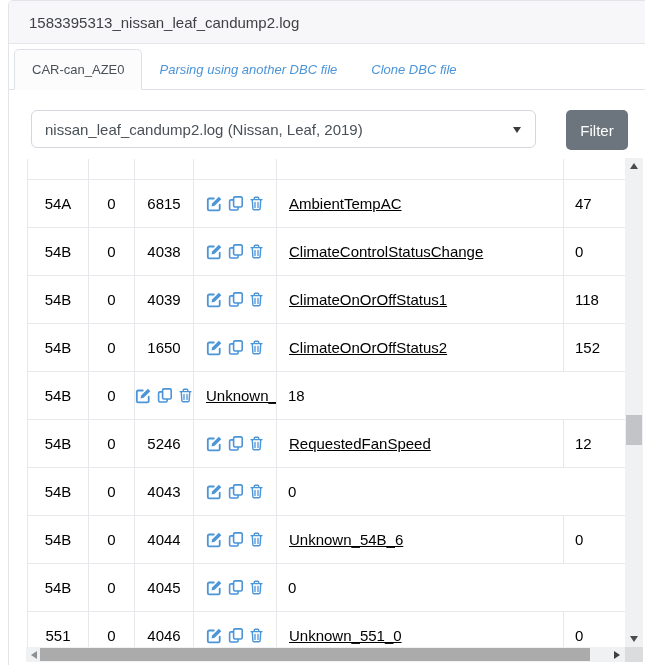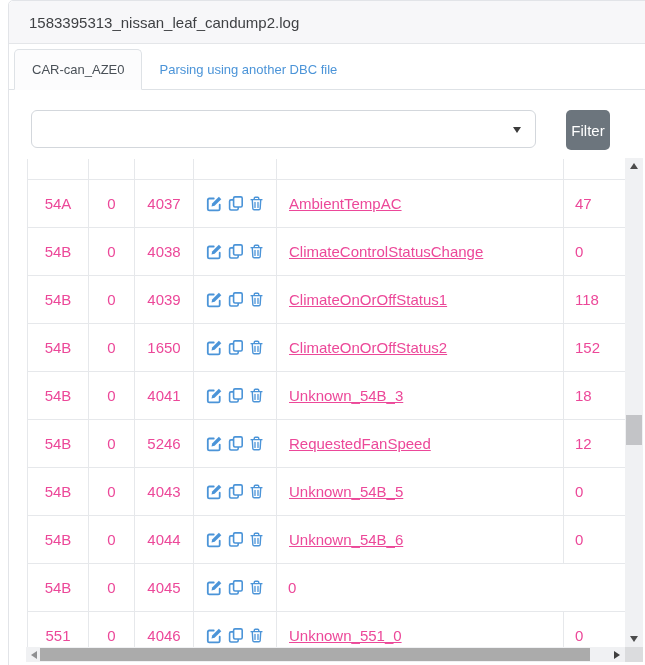--- a/index.html
+++ b/index.html
@@ -23,45 +23,45 @@
   .nav-tabs {
     position: absolute; left: 0; top: 48px; width: 100%; height: 41px;
     border-bottom: 1px solid #dee2e6; padding-left: 5px;
     display: flex; align-items: stretch;
   }
   .nav-tab { display: flex; align-items: center; padding: 0 17px; font-size: 13px; cursor: pointer; white-space: nowrap; }
   .nav-tab.active {
     background: #fcfcfd; border: 1px solid #dee2e6; border-bottom: 1px solid #fcfcfd;
     margin-bottom: -1px; border-radius: 5px 5px 0 0; color: #495057;
   }
-  .nav-tab.link { color: #4b94d8; }
+  .nav-tab.link { color: #4b94d8; font-style: italic; }
   .select-box {
     position: absolute; left: 22px; top: 109px; width: 505px; height: 38px;
     border: 1px solid #d3d7dc; border-radius: 6px; background: #fff;
     display: flex; align-items: center; padding-left: 13px;
     font-size: 15px; color: #495057; cursor: pointer;
   }
   .select-caret {
     position: absolute; right: 14px; top: 16px; width: 0; height: 0;
     border-left: 4px solid transparent; border-right: 4px solid transparent;
     border-top: 6px solid #3b3b3b;
   }
   .btn-filter {
-    position: absolute; left: 557px; top: 109px; width: 44px; height: 40px;
+    position: absolute; left: 557px; top: 109px; width: 62px; height: 40px;
     background: #6c757d; border: none; border-radius: 5px;
     color: #ffffff; font-size: 15px; font-family: inherit; cursor: pointer;
   }
   
   .table-viewport {
     position: absolute; left: 18px; top: 158px; width: 599px; height: 489px;
     overflow: hidden; border-left: 1px solid #e6e8eb; background: #fff;
   }
   .t-row {
     display: grid; grid-template-columns: 61px 46px 59px 83px 287px 140px;
-    height: 48px; border-bottom: 1px solid #e6e8eb; font-size: 15px; color: #ec4899;
+    height: 48px; border-bottom: 1px solid #e6e8eb; font-size: 15px; color: #000000;
   }
   .t-row.partial { height: 21px; }
   .t-cell { display: flex; align-items: center; border-right: 1px solid #e6e8eb; overflow: hidden; }
   .t-cell.center { justify-content: center; }
   .t-cell.name { padding-left: 12px; text-decoration: underline; }
   .t-cell.value { padding-left: 11px; border-right: none; }
   .actions { display: flex; gap: 5px; align-items: center; justify-content: center; }
   .icon-btn { display: inline-flex; cursor: pointer; }
   
   .vscroll { position: absolute; left: 625px; top: 158px; width: 18px; height: 489px; background: #f0f1f3; }
@@ -90,41 +90,45 @@
     <span>1583395313_nissan_leaf_candump2.log</span>
   </div>
 
   <div class="nav-tabs">
     <div class="nav-tab active">
       <span>CAR-can_AZE0</span>
     </div>
     <div class="nav-tab link">
       <span>Parsing using another DBC file</span>
     </div>
+    <div class="nav-tab link">
+      <span>Clone DBC file</span>
+    </div>
   </div>
 
   <div class="select-box">
+    <span>nissan_leaf_candump2.log (Nissan, Leaf, 2019)</span>
     <span class="select-caret"></span>
   </div>
   <button class="btn-filter">Filter</button>
 
   <div class="table-viewport">
     <div class="t-row partial">
       <div class="t-cell center"></div>
       <div class="t-cell center"></div>
       <div class="t-cell center"></div>
       <div class="t-cell center"></div>
       <div class="t-cell name"></div>
       <div class="t-cell value"></div>
     </div>
     <div id="table-body">
   <div class="t-row">
     <div class="t-cell center">54A</div>
     <div class="t-cell center">0</div>
-    <div class="t-cell center">4037</div>
+    <div class="t-cell center">6815</div>
     <div class="t-cell center actions">
       <span class="icon-btn">
         <svg width="17" height="17" viewBox="0 0 16 16">
           <path d="M12.9 9.2v3.9c0 .8-.6 1.4-1.4 1.4H3.1c-.8 0-1.4-.6-1.4-1.4V4.7c0-.8.6-1.4 1.4-1.4h4.2" fill="none" stroke="#4b94d8" stroke-width="1.7" stroke-linecap="round"></path>
           <path d="M12.1 1.6l2.3 2.3-6.3 6.3-2.9.6.6-2.9z" fill="#4b94d8"></path>
         </svg>
       </span>
       <span class="icon-btn">
         <svg width="16" height="17" viewBox="0 0 16 16">
           <rect x="1.6" y="4.4" width="8.6" height="10.1" rx="1.4" fill="none" stroke="#4b94d8" stroke-width="1.6"></rect>
@@ -230,21 +234,20 @@
         </svg>
       </span>
     </div>
     <div class="t-cell name">ClimateOnOrOffStatus2</div>
     <div class="t-cell value">152</div>
   </div>
 
   <div class="t-row">
     <div class="t-cell center">54B</div>
     <div class="t-cell center">0</div>
-    <div class="t-cell center">4041</div>
     <div class="t-cell center actions">
       <span class="icon-btn">
         <svg width="17" height="17" viewBox="0 0 16 16">
           <path d="M12.9 9.2v3.9c0 .8-.6 1.4-1.4 1.4H3.1c-.8 0-1.4-.6-1.4-1.4V4.7c0-.8.6-1.4 1.4-1.4h4.2" fill="none" stroke="#4b94d8" stroke-width="1.7" stroke-linecap="round"></path>
           <path d="M12.1 1.6l2.3 2.3-6.3 6.3-2.9.6.6-2.9z" fill="#4b94d8"></path>
         </svg>
       </span>
       <span class="icon-btn">
         <svg width="16" height="17" viewBox="0 0 16 16">
           <rect x="1.6" y="4.4" width="8.6" height="10.1" rx="1.4" fill="none" stroke="#4b94d8" stroke-width="1.6"></rect>
@@ -313,21 +316,20 @@
       </span>
       <span class="icon-btn">
         <svg width="15" height="17" viewBox="0 0 16 16">
           <path d="M2.2 3.9h11.6" fill="none" stroke="#4b94d8" stroke-width="1.5" stroke-linecap="round"></path>
           <path d="M5.6 3.6V2.5c0-.6.5-1.1 1.1-1.1h2.6c.6 0 1.1.5 1.1 1.1v1.1" fill="none" stroke="#4b94d8" stroke-width="1.5"></path>
           <path d="M3.5 4.1l.6 9.3c.1.7.6 1.2 1.3 1.2h5.2c.7 0 1.2-.5 1.3-1.2l.6-9.3" fill="none" stroke="#4b94d8" stroke-width="1.5"></path>
           <path d="M6.4 6.7v5.5M9.6 6.7v5.5" fill="none" stroke="#4b94d8" stroke-width="1.4" stroke-linecap="round"></path>
         </svg>
       </span>
     </div>
-    <div class="t-cell name">Unknown_54B_5</div>
     <div class="t-cell value">0</div>
   </div>
 
   <div class="t-row">
     <div class="t-cell center">54B</div>
     <div class="t-cell center">0</div>
     <div class="t-cell center">4044</div>
     <div class="t-cell center actions">
       <span class="icon-btn">
         <svg width="17" height="17" viewBox="0 0 16 16">

